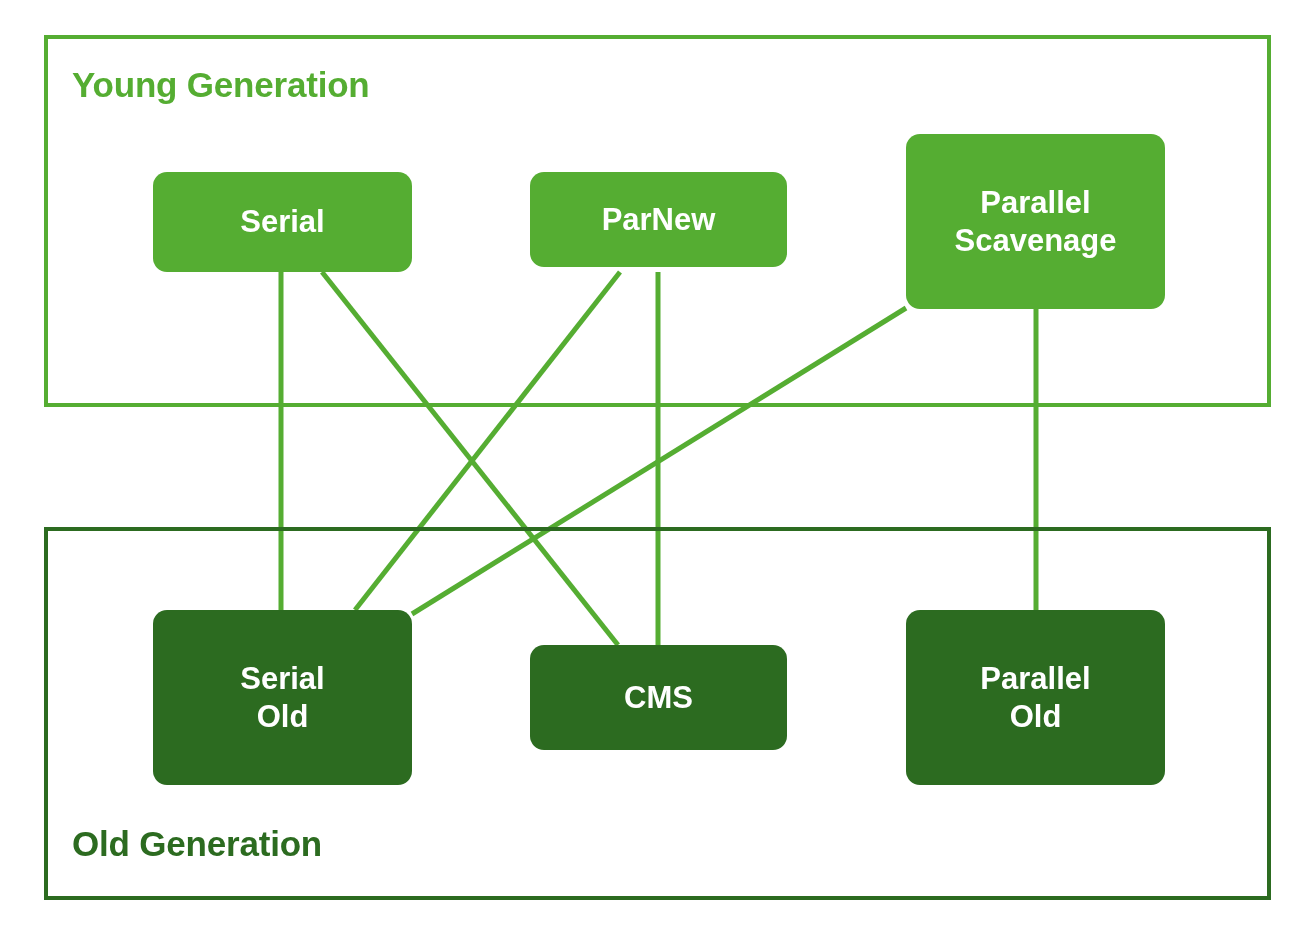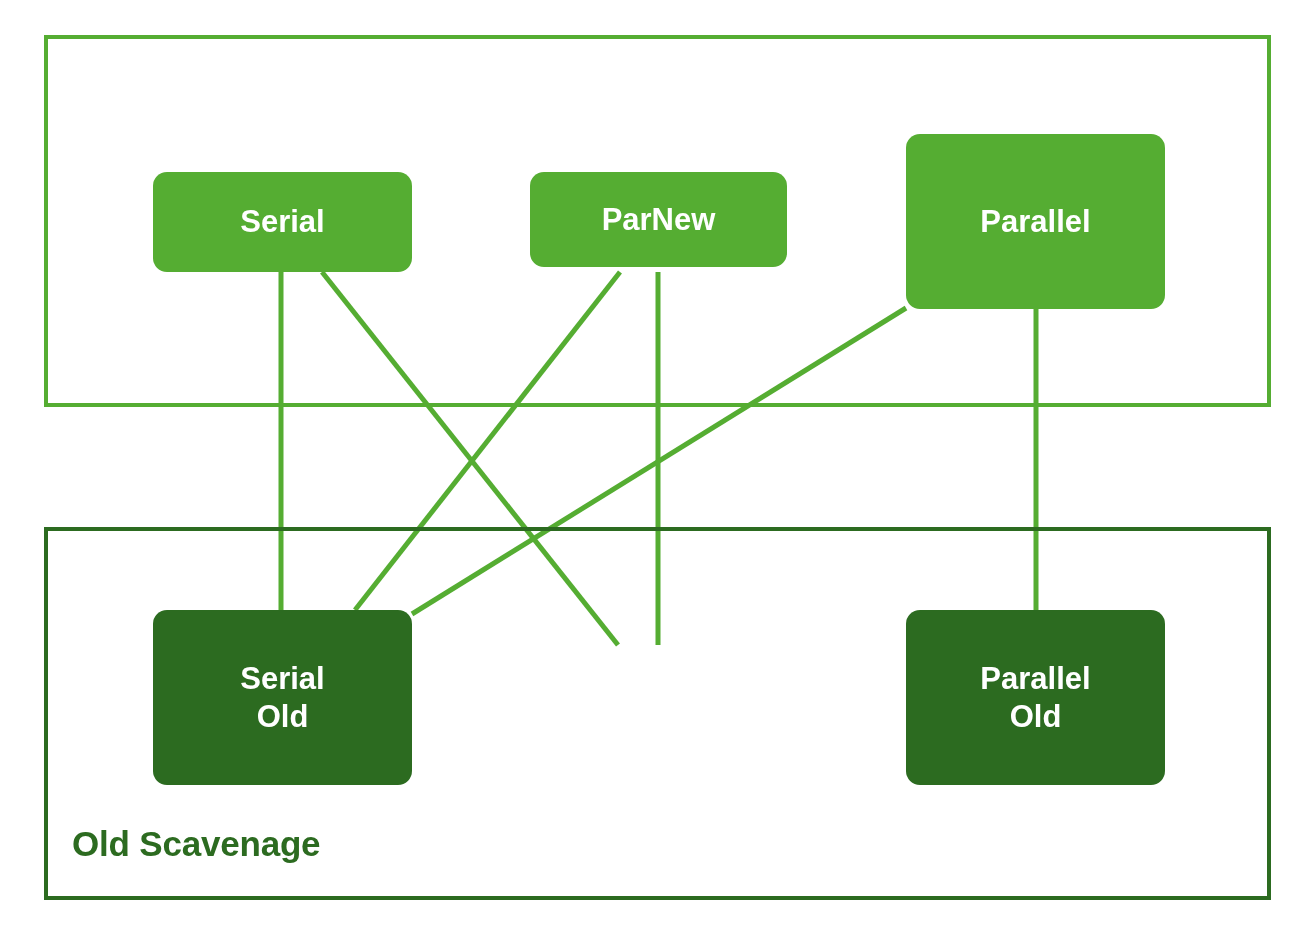--- a/index.html
+++ b/index.html
@@ -60,43 +60,50 @@
   <svg id="edges" viewBox="0 0 1306 928" xmlns="http://www.w3.org/2000/svg">
       <line x1="281" y1="272" x2="281" y2="610" stroke="#55AD32" stroke-width="5" stroke-linecap="butt"></line>
       <line x1="322" y1="272" x2="618" y2="645" stroke="#55AD32" stroke-width="5" stroke-linecap="butt"></line>
       <line x1="620" y1="272" x2="355" y2="610" stroke="#55AD32" stroke-width="5" stroke-linecap="butt"></line>
       <line x1="658" y1="272" x2="658" y2="645" stroke="#55AD32" stroke-width="5" stroke-linecap="butt"></line>
       <line x1="906" y1="308" x2="412" y2="614" stroke="#55AD32" stroke-width="5" stroke-linecap="butt"></line>
       <line x1="1036" y1="309" x2="1036" y2="610" stroke="#55AD32" stroke-width="5" stroke-linecap="butt"></line>
     </svg>
 
   <div class="region" id="region-young" style="left: 44px; top: 35px; width: 1227px; height: 372px; border: 4px solid rgb(85, 173, 50);"></div>
+  <div class="region-label" id="label-young" style="color: rgb(85, 173, 50); left: 72px; top: 65px;">Young Generation</div>
 
   <div class="region" id="region-old" style="left: 44px; top: 527px; width: 1227px; height: 373px; border: 4px solid rgb(44, 107, 32);"></div>
-  <div class="region-label" id="label-old" style="color: rgb(44, 107, 32); left: 72px; top: 824px;">Old Scavenage</div>
+  <div class="region-label" id="label-old" style="color: rgb(44, 107, 32); left: 72px; top: 824px;">Old Generation</div>
 
   <div class="node" id="node-serial" style="left: 153px; top: 172px; width: 259px; height: 100px; background: rgb(85, 173, 50);">
       <div>
         <span style="display: block;">Serial</span>
       </div>
     </div>
   <div class="node" id="node-parnew" style="left: 530px; top: 172px; width: 257px; height: 95px; background: rgb(85, 173, 50);">
       <div>
         <span style="display: block;">ParNew</span>
       </div>
     </div>
   <div class="node" id="node-psc" style="left: 906px; top: 134px; width: 259px; height: 175px; background: rgb(85, 173, 50);">
       <div>
         <span style="display: block;">Parallel</span>
+        <span style="display: block;">Scavenage</span>
       </div>
     </div>
   <div class="node" id="node-serialold" style="left: 153px; top: 610px; width: 259px; height: 175px; background: rgb(44, 107, 32);">
       <div>
         <span style="display: block;">Serial</span>
         <span style="display: block;">Old</span>
+      </div>
+    </div>
+  <div class="node" id="node-cms" style="left: 530px; top: 645px; width: 257px; height: 105px; background: rgb(44, 107, 32);">
+      <div>
+        <span style="display: block;">CMS</span>
       </div>
     </div>
   <div class="node" id="node-parallelold" style="left: 906px; top: 610px; width: 259px; height: 175px; background: rgb(44, 107, 32);">
       <div>
         <span style="display: block;">Parallel</span>
         <span style="display: block;">Old</span>
       </div>
     </div>
 
 </div>

